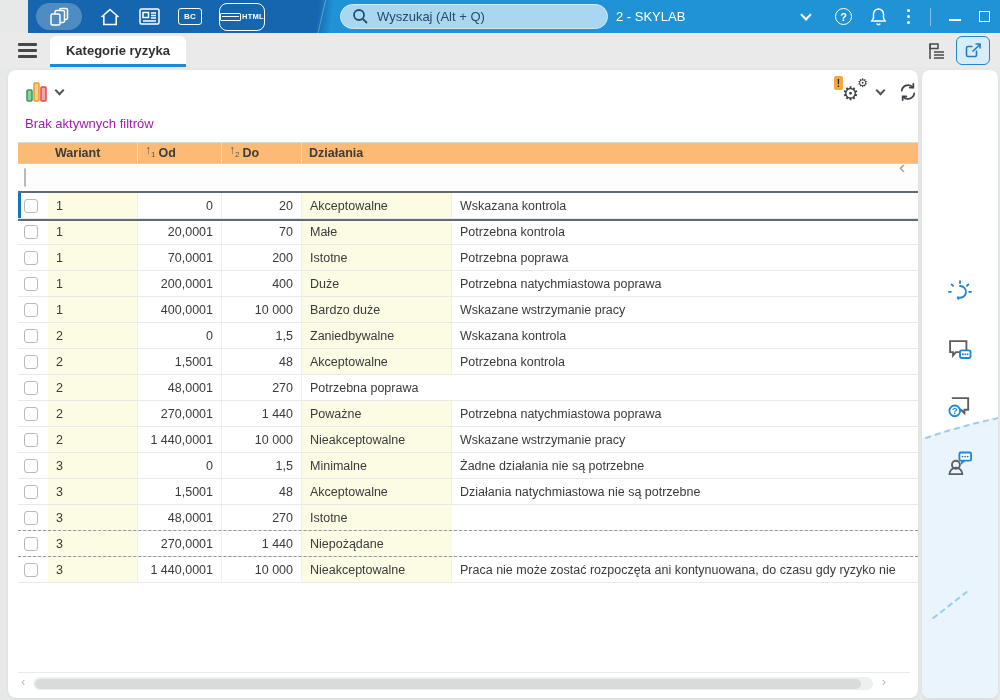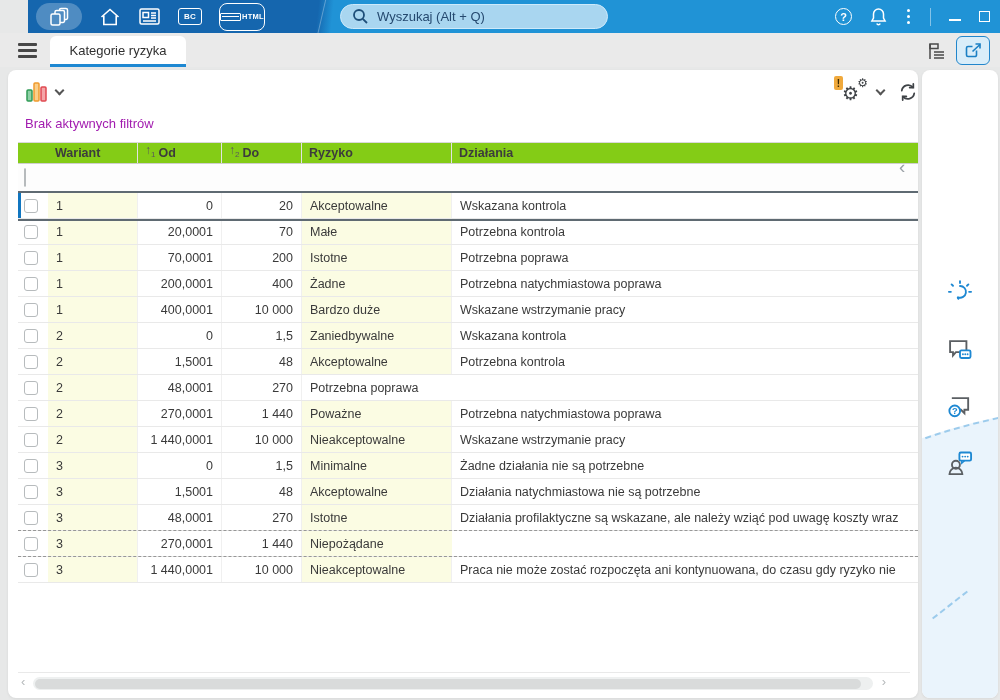--- a/index.html
+++ b/index.html
@@ -53,21 +53,21 @@
   .win-min { width:12px; height:2px; background:#fff; margin-top:6px;}
   .win-max { width:11px; height:11px; border:1.6px solid #fff; }
 
   
   .tabbar { position:absolute; left:0; top:33px; width:1000px; height:34px; background:#eaeaea; }
   .hamburger { position:absolute; left:18px; top:10px; display:flex; flex-direction:column; gap:3.5px; cursor:pointer;}
   .hamburger i { width:19px; height:2.6px; background:#474747; border-radius:1px;}
   .tab { position:absolute; left:50px; top:3px; width:136px; height:31px; background:#fff;
     border-radius:6px 6px 0 0; border-bottom:3px solid #1e88d2;
     display:flex; align-items:center; justify-content:center;
-    font-size:13px; font-weight:normal; color:#303030; }
+    font-size:13px; font-weight:bold; color:#303030; }
   .tree-btn { position:absolute; right:54px; top:9px; }
   .share-btn { position:absolute; right:10px; top:3px; width:34px; height:29px;
     background:#d9edf9; border:1.5px solid #2186cc; border-radius:6px;
     display:flex; align-items:center; justify-content:center; }
 
   
   .main-card { position:absolute; left:8px; top:70px; width:910px; height:628px;
     background:#fff; border-radius:8px; box-shadow:0 1px 3px rgba(0,0,0,.07); overflow:hidden; }
 
   .chart-btn { position:absolute; left:17px; top:11px; display:flex; align-items:center; gap:7px; }
@@ -79,21 +79,21 @@
   .gear-small { position:absolute; right:0px; top:-2px; font-size:12px; line-height:12px;}
   .warn-badge { position:absolute; left:-4px; top:-3px; width:9px; height:14px;
     background:#f0a93c; border-radius:2px; color:#3c2a00; font-size:10px; font-weight:bold;
     display:flex; align-items:center; justify-content:center; }
 
   .filter-status { position:absolute; left:17px; top:46px; font-size:13px; color:#a21caf; }
 
   
   .grid { position:absolute; left:10px; right:0; top:72px; }
   .thead, .filter-row, .tr { display:grid; grid-template-columns:30px 90px 84px 80px 150px 1fr; }
-  .thead { height:22px; background:#84cc16; border-top:1px solid #d9d9d9; border-bottom:1px solid #cfcfcf;
+  .thead { height:22px; background:#fdba74; border-top:1px solid #d9d9d9; border-bottom:1px solid #cfcfcf;
     align-items:center; font-size:12.5px; font-weight:bold; color:#3c3c3c; }
   .thead > div { padding-left:7px; display:flex; align-items:center; gap:3px; height:100%; border-right:1px solid #e2e2e2;}
   .thead > div:last-child { border-right:none; }
   .sort { color:#5a5a5a; font-weight:normal; font-size:12px; line-height:10px; white-space:nowrap;}
   .sort sub { font-size:8px; }
   .filter-row { height:29px; background:#fdfdfd; border-bottom:2px solid #8b8b8b; align-items:center; }
   .tr { height:26px; align-items:center; font-size:12.5px; color:#3a3a3a;
     border-bottom:1px solid #e9e9e9; position:relative; background:#fff; }
   .tr > div { height:100%; display:flex; align-items:center; padding:0 8px; border-right:1px solid #f0f0f0; overflow:hidden;}
   .tr > div:last-child { border-right:none; }
@@ -176,20 +176,24 @@
   <div class="search">
     <span>
       <svg width="17" height="17" viewBox="0 0 17 17" fill="none" stroke="#1d4e79" stroke-width="1.8">
         <circle cx="7" cy="7" r="5"></circle>
           <path d="M10.8 10.8 15 15"></path>
       </svg>
     </span>
     <span class="search-text">Wyszukaj (Alt + Q)</span>
   </div>
 
+  <div class="company">
+    <span class="company-label">2 - SKYLAB</span>
+    <span class="chev"></span>
+  </div>
 
   <div class="tb-right">
     <div class="qmark">?</div>
     <div>
       <span>
         <svg width="17" height="19" viewBox="0 0 17 19" fill="none" stroke="#fff" stroke-width="1.5">
           <path d="M8.5 2a5 5 0 0 0-5 5v4l-1.6 3h13.2L13.5 11V7a5 5 0 0 0-5-5z"></path>
           <path d="M6.8 16.5a1.8 1.8 0 0 0 3.4 0"></path>
         </svg>
       </span>
@@ -277,23 +281,20 @@
         </div>
       <div>
         <span class="sort">↑<sub>1</sub></span>
         <span>Od</span>
       </div>
       <div>
         <span class="sort">↑<sub>2</sub></span>
         <span>Do</span>
       </div>
       <div>
-          <span>Ryzyko</span>
-        </div>
-      <div>
           <span>Działania</span>
         </div>
     </div>
     <div class="filter-row">
       <div class="c-check"><span class="cb"></span></div>
       <div></div>
         <div></div>
         <div></div>
         <div></div>
         <div></div>
@@ -329,21 +330,21 @@
     <div class="c-ryzyko">Istotne</div>
     <div class="c-dzialania">Potrzebna poprawa</div>
   </div>
         <div class="tr">
     <div class="c-check">
             <span class="cb"></span>
           </div>
     <div class="c-wariant">1</div>
     <div class="c-od">200,0001</div>
     <div class="c-do">400</div>
-    <div class="c-ryzyko">Żadne</div>
+    <div class="c-ryzyko">Duże</div>
     <div class="c-dzialania">Potrzebna natychmiastowa poprawa</div>
   </div>
         <div class="tr">
     <div class="c-check">
             <span class="cb"></span>
           </div>
     <div class="c-wariant">1</div>
     <div class="c-od">400,0001</div>
     <div class="c-do">10 000</div>
     <div class="c-ryzyko">Bardzo duże</div>
@@ -419,21 +420,20 @@
     <div class="c-dzialania">Działania natychmiastowa nie są potrzebne</div>
   </div>
         <div class="tr">
     <div class="c-check">
             <span class="cb"></span>
           </div>
     <div class="c-wariant">3</div>
     <div class="c-od">48,0001</div>
     <div class="c-do">270</div>
     <div class="c-ryzyko">Istotne</div>
-    <div class="c-dzialania">Działania profilaktyczne są wskazane, ale należy wziąć pod uwagę koszty wraz</div>
   </div>
         <div class="tr dashed-top">
     <div class="c-check">
             <span class="cb"></span>
           </div>
     <div class="c-wariant">3</div>
     <div class="c-od">270,0001</div>
     <div class="c-do">1 440</div>
     <div class="c-ryzyko">Niepożądane</div>
   </div>

